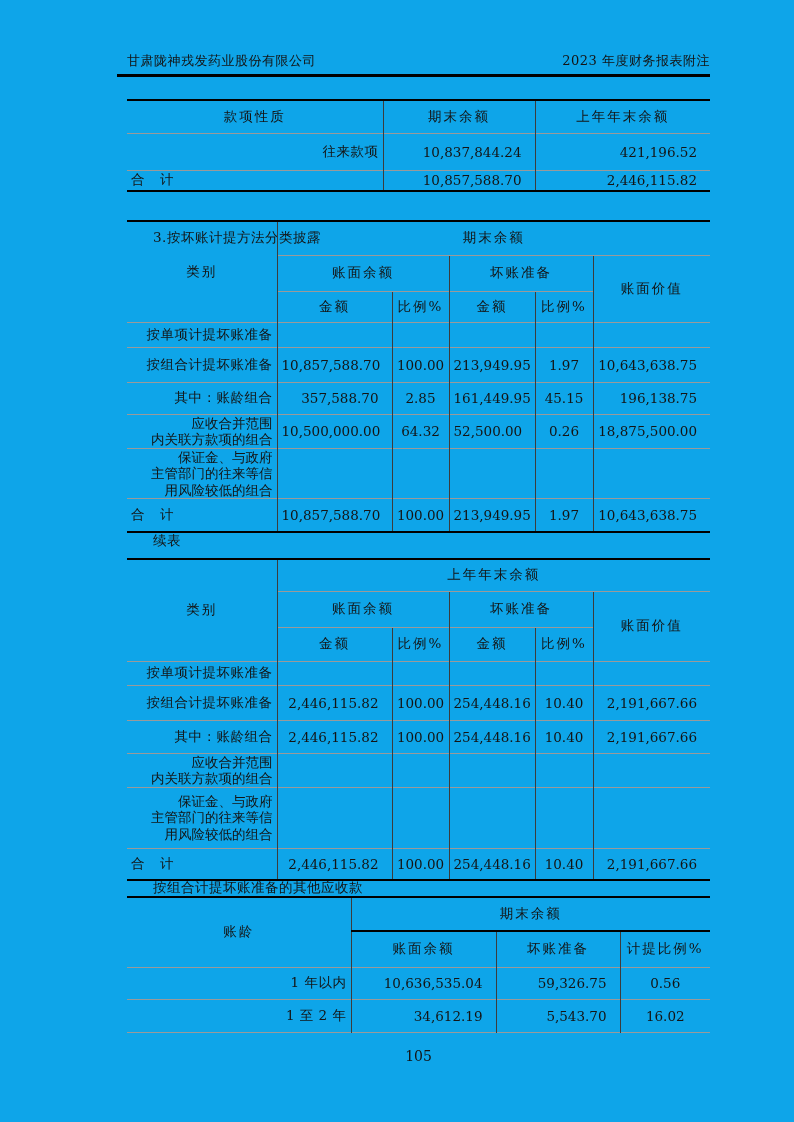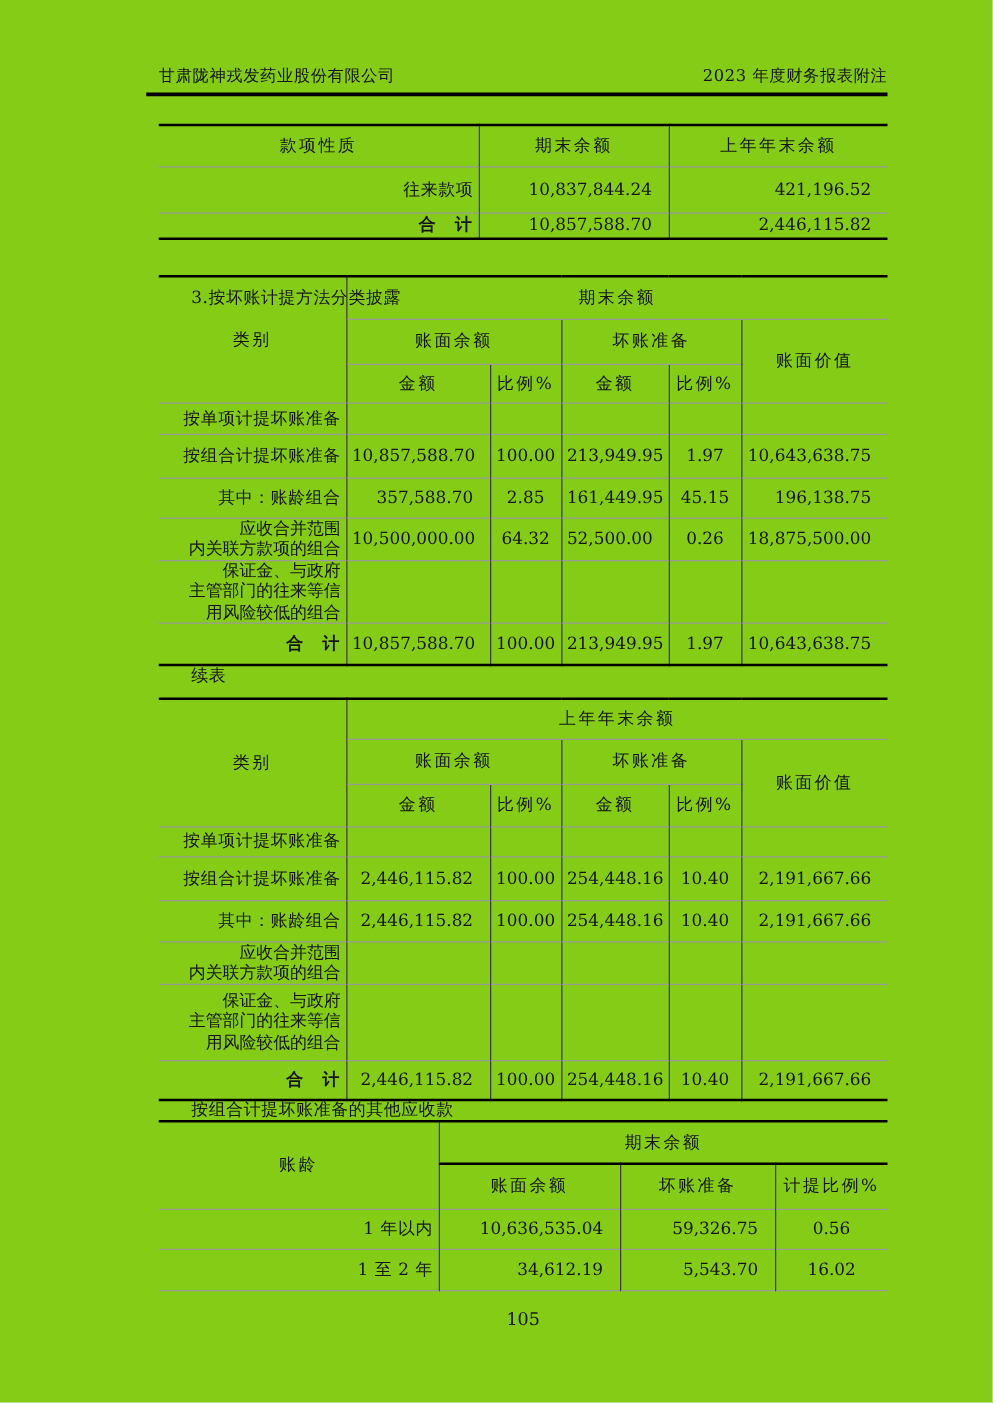--- a/index.html
+++ b/index.html
@@ -1,35 +1,35 @@
 <!DOCTYPE html>
 <html><head>
 <meta charset="utf-8">
 <style>
   html,body { margin:0; padding:0; background:#e8e8e8; }
-  .page { position:relative; width:794px; height:1122px; margin:0 auto; background:#84cc16;
+  .page { position:relative; width:794px; height:1122px; margin:0 auto; background:#0ea5e9;
           font-family:"DejaVu Serif","Liberation Serif",serif; color:#141414; overflow:hidden; }
   .hdr { position:absolute; left:127px; top:52px; width:583px; display:flex;
          justify-content:space-between; font-size:13px; letter-spacing:0.5px; }
   .rule { position:absolute; left:117px; top:74px; width:593px; height:2.5px; background:#000; }
   .note { position:absolute; left:153px; font-size:13.5px; letter-spacing:0.5px; }
   .pageno { position:absolute; left:127px; width:583px; top:1048px; text-align:center; font-size:14px; }
 
   table.tbl { position:absolute; left:127px; width:583px; border-collapse:collapse; table-layout:fixed;
               font-size:13.5px; border-top:2.5px solid #000; border-bottom:2.5px solid #000; }
   table.tbl.thin-bottom { border-bottom:1px solid #9a9a9a; }
   .tbl th, .tbl td { border-left:1px solid #3c3c3c; border-top:1px solid #9a9a9a;
                      padding:0 4px; font-weight:normal; vertical-align:middle; overflow:hidden; }
   .tbl tr.r1 > th, .tbl tr.r1 > td { border-top:none; }
   .tbl .c1 { border-left:none; }
   .tbl th { text-align:center; letter-spacing:2px; }
   .tbl td.lbl { text-align:right; padding-left:6px; letter-spacing:0.5px; }
   .tbl td.num { text-align:right; padding-right:13px; }
   .tbl td.ctr { text-align:center; }
-  .tbl td.total { text-align:right; letter-spacing:1px;font-weight:bold; }
+  .tbl td.total { text-align:left; letter-spacing:1px; }
   .tbl td.wrap { white-space:pre-line; text-indent:2em; line-height:16.5px; text-align:right; padding-left:5px; }
   .tbl th.thick-b { border-bottom:2.5px solid #000; }
 </style>
 </head>
 <body>
 
 <div class="page">
 
   <div class="hdr">
     <span>甘肃陇神戎发药业股份有限公司</span>

